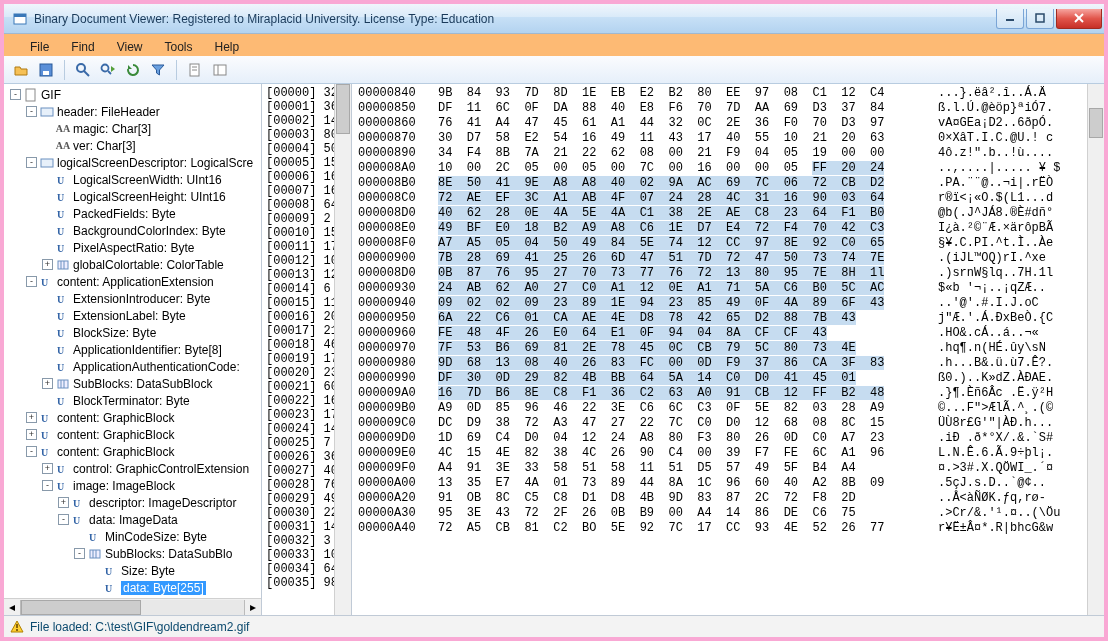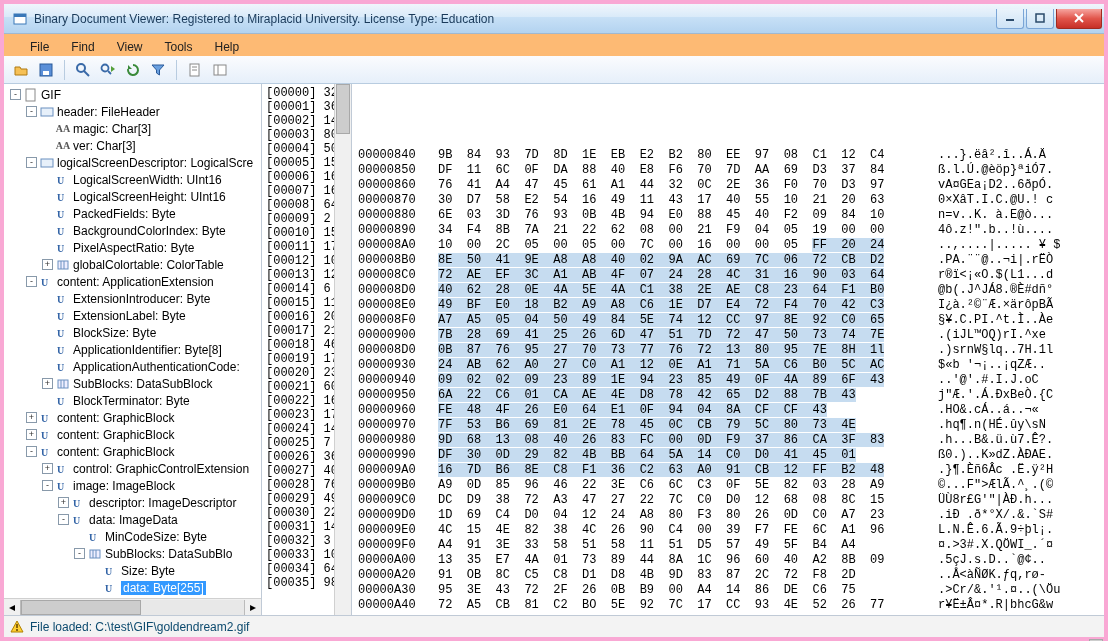--- a/index.html
+++ b/index.html
@@ -33,21 +33,21 @@
 .tree-label.selected { background:#3399ff; color:#fff; padding:0 2px; }
 .tree-hscroll { height:17px; background:#f0f0f0; border-top:1px solid #d0d0d0; display:flex; align-items:center; }
 .tree-hscroll .track{flex:1; height:15px; background:#e8e8e8; position:relative;}
 .tree-hscroll .thumb{position:absolute; left:0; width:120px; height:15px; background:#cdcdcd; border:1px solid #a8a8a8;}
 
 .offset-pane { width:90px; border-right:1px solid #c0cad6; display:flex; }
 .offset-scroll { flex:1; overflow:hidden; padding:2px 6px 2px 4px; font-family: Consolas,"Courier New",monospace; font-size:12px; color:#000; white-space:pre; }
 .offset-vbar { width:17px; background:#f0f0f0; border-left:1px solid #d0d0d0; position:relative;}
 .offset-vbar .thumb{position:absolute; top:0; left:1px; right:1px; height:50px; background:#cdcdcd; border:1px solid #a8a8a8;}
 
-.hex-pane { flex:1; display:flex; min-width:0;align-items:flex-end; }
+.hex-pane { flex:1; display:flex; min-width:0; }
 .hex-scroll { flex:1; overflow:hidden; padding:2px 6px; font-family: Consolas,"Courier New",monospace; font-size:12px; color:#000; }
 .hex-row { white-space:pre; height:15px; line-height:15px; }
 .hex-row .addr { display:inline-block; width:80px; }
 .hex-row .bytes { display:inline-block; width:500px; }
 .hex-row .ascii { display:inline-block; }
 .hl { background:#c6dcf0; }
 .hex-vbar { width:17px; background:#f0f0f0; border-left:1px solid #d0d0d0; position:relative;}
 .hex-vbar .thumb{position:absolute; top:24px; left:1px; right:1px; height:30px; background:#cdcdcd; border:1px solid #a8a8a8;}
 
 .statusbar { height:22px; border-top:1px solid #c0cad6; display:flex; align-items:center; padding:0 6px; background:#f3f3f3; font-size:12px; color:#0c4a6e; gap:6px;}
@@ -485,21 +485,20 @@
           <div class="thumb"></div>
         </div>
     </div>
 
     <div class="hex-pane">
       <div class="hex-scroll" id="hex-scroll">
           <div class="hex-row"><span class="addr">00000840</span><span class="bytes">9B  84  93  7D  8D  1E  EB  E2  B2  80  EE  97  08  C1  12  C4</span><span class="ascii">...}.ëâ².î..Á.Ä</span></div>
           <div class="hex-row"><span class="addr">00000850</span><span class="bytes">DF  11  6C  0F  DA  88  40  E8  F6  70  7D  AA  69  D3  37  84</span><span class="ascii">ß.l.Ú.@èöp}ªiÓ7.</span></div>
           <div class="hex-row"><span class="addr">00000860</span><span class="bytes">76  41  A4  47  45  61  A1  44  32  0C  2E  36  F0  70  D3  97</span><span class="ascii">vA¤GEa¡D2..6ðpÓ.</span></div>
           <div class="hex-row"><span class="addr">00000870</span><span class="bytes">30  D7  58  E2  54  16  49  11  43  17  40  55  10  21  20  63</span><span class="ascii">0×XâT.I.C.@U.! c</span></div>
-          <div class="hex-row"><span class="addr">00000880</span><span class="bytes">6E  03  3D  76  93  0B  4B  94  E0  88  45  40  F2  09  84  10</span><span class="ascii">n=v..K. à.E@ò...</span></div>
           <div class="hex-row"><span class="addr">00000890</span><span class="bytes">34  F4  8B  7A  21  22  62  08  00  21  F9  04  05  19  00  00</span><span class="ascii">4ô.z!".b..!ù....</span></div>
           <div class="hex-row"><span class="addr">000008A0</span><span class="bytes">10  00  2C  05  00  05  00  7C  00  16  00  00  05  <span class="hl">FF  20  24</span></span><span class="ascii">..,....|..... ¥ $</span></div>
           <div class="hex-row"><span class="addr">000008B0</span><span class="bytes"><span class="hl">8E  50  41  9E  A8  A8  40  02  9A  AC  69  7C  06  72  CB  D2</span></span><span class="ascii">.PA.¨¨@..¬i|.rËÒ</span></div>
           <div class="hex-row"><span class="addr">000008C0</span><span class="bytes"><span class="hl">72  AE  EF  3C  A1  AB  4F  07  24  28  4C  31  16  90  03  64</span></span><span class="ascii">r®ï&lt;¡«O.$(L1...d</span></div>
           <div class="hex-row"><span class="addr">000008D0</span><span class="bytes"><span class="hl">40  62  28  0E  4A  5E  4A  C1  38  2E  AE  C8  23  64  F1  B0</span></span><span class="ascii">@b(.J^JÁ8.®È#dñ°</span></div>
           <div class="hex-row"><span class="addr">000008E0</span><span class="bytes"><span class="hl">49  BF  E0  18  B2  A9  A8  C6  1E  D7  E4  72  F4  70  42  C3</span></span><span class="ascii">I¿à.²©¨Æ.×ärôpBÃ</span></div>
           <div class="hex-row"><span class="addr">000008F0</span><span class="bytes"><span class="hl">A7  A5  05  04  50  49  84  5E  74  12  CC  97  8E  92  C0  65</span></span><span class="ascii">§¥.C.PI.^t.Ì..Àe</span></div>
           <div class="hex-row"><span class="addr">00000900</span><span class="bytes"><span class="hl">7B  28  69  41  25  26  6D  47  51  7D  72  47  50  73  74  7E</span></span><span class="ascii">.(iJL™OQ)rI.^xe</span></div>
           <div class="hex-row"><span class="addr">000008D0</span><span class="bytes"><span class="hl">0B  87  76  95  27  70  73  77  76  72  13  80  95  7E  8H  1l</span></span><span class="ascii">.)srnW§lq..7H.1l</span></div>
           <div class="hex-row"><span class="addr">00000930</span><span class="bytes"><span class="hl">24  AB  62  A0  27  C0  A1  12  0E  A1  71  5A  C6  B0  5C  AC</span></span><span class="ascii">$«b '¬¡..¡qZÆ..</span></div>

